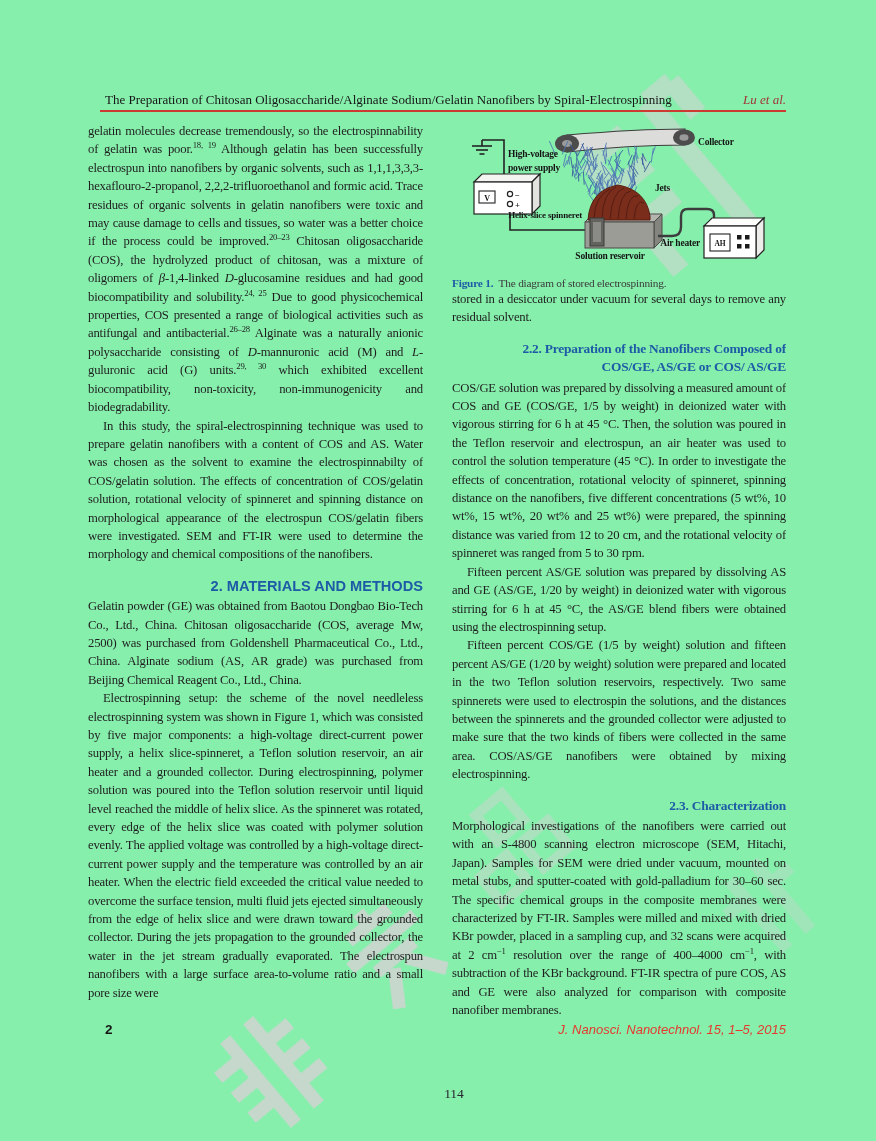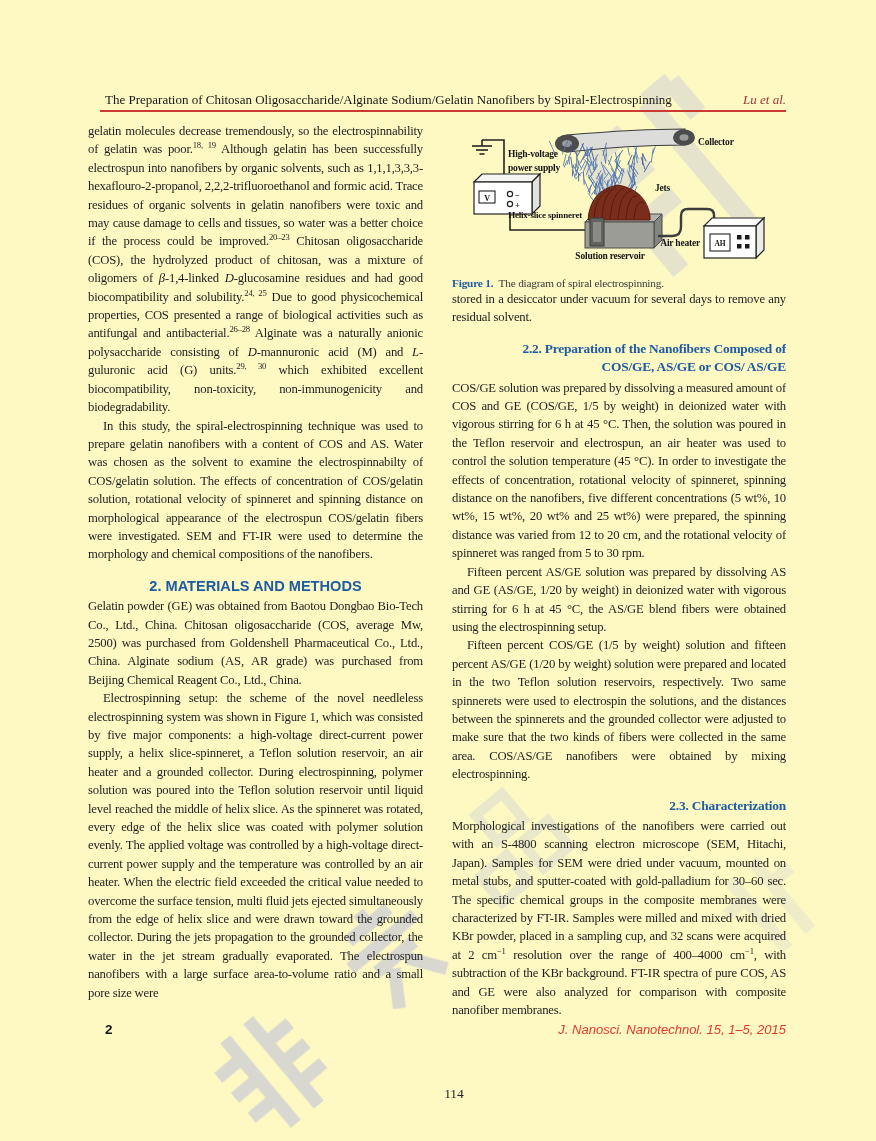--- a/index.html
+++ b/index.html
@@ -1,34 +1,34 @@
 <!DOCTYPE html>
 <html><head>
 <meta charset="utf-8">
 <style>
   html,body{margin:0;padding:0;background:#ffffff;}
-  .page{position:relative;width:876px;height:1141px;background:#fef9c3;overflow:hidden;
+  .page{position:relative;width:876px;height:1141px;background:#86efac;overflow:hidden;
         font-family:"Liberation Serif",serif;color:#1e1e1e;}
   
   .wm{position:absolute;left:0;top:0;z-index:0;pointer-events:none;}
   
   .hdr{position:absolute;left:105px;top:92px;width:681px;display:flex;justify-content:space-between;
        font-size:13px;color:#161616;z-index:2;}
   .hdr .authors{font-style:italic;color:#a23434;margin-left:9px;}
   .rule{position:absolute;left:100px;top:110px;width:686px;height:2px;background:#cd3a32;z-index:2;}
   
   .col{position:absolute;top:122px;width:335px;font-size:12.7px;line-height:18.4px;
        text-align:justify;letter-spacing:-0.2px;z-index:2;}
   .col-left{left:88px;height:898px;overflow:hidden;}
   .col-right{left:452px;width:334px;height:898px;overflow:hidden;}
   p.body{margin:0;}
   .ind{text-indent:15px;}
   sup{font-size:68%;line-height:0;}
   .h-main{font-family:"Liberation Sans",sans-serif;font-weight:700;font-size:14.6px;
-          color:#1d5ba6;margin:13px 0 2px;letter-spacing:0;text-align:center;}
+          color:#1d5ba6;margin:13px 0 2px;letter-spacing:0;text-align:right;}
   .h-sub{font-weight:700;font-size:13.4px;color:#1d5ba6;margin:1px 0 2px;text-align:left;}
   .h-sub .hang{padding-left:25px;}
   .mt{margin-top:13px;text-align:right;}
   .fig{display:block;margin:2px 0 0 0;}
   .caption{margin-top:10px;font-size:11.3px;line-height:14px;color:#3a3a3a;text-align:left;}
   .caption .cap-label{color:#1d5ba6;font-weight:700;}
   .stored{margin-top:16px;}
   
   .fig text{font-family:"Liberation Serif",serif;font-weight:700;fill:#141414;}
   
@@ -334,21 +334,21 @@
       <text x="56" y="33" font-size="9.5">High-voltage</text>
       <text x="56" y="47" font-size="9.5">power supply</text>
       <text x="203" y="67" font-size="9.5">Jets</text>
       <text x="130" y="94" font-size="9" text-anchor="end">Helix-slice spinneret</text>
       <text x="158" y="135" font-size="9.5" text-anchor="middle">Solution reservoir</text>
       <text x="248" y="122" font-size="9.5" text-anchor="end">Air heater</text>
     </svg>
 
     <div class="caption">
       <span class="cap-label">Figure 1.</span>
-      <span>&nbsp;</span><span>The diagram of spiral electrospinning.</span>
+      <span>&nbsp;</span><span>The diagram of stored electrospinning.</span>
     </div>
 
     <p class="body stored">stored in a desiccator under vacuum for several days to remove any residual solvent.</p>
 
     <div class="h-sub mt">
       <div>2.2. Preparation of the Nanofibers Composed of</div>
       <div class="hang">COS/GE, AS/GE or COS/ AS/GE</div>
     </div>
 
     <p class="body">COS/GE solution was prepared by dissolving a measured amount of COS and GE (COS/GE, 1/5 by weight) in deionized water with vigorous stirring for 6 h at 45 °C. Then, the solution was poured in the Teflon reservoir and electrospun, an air heater was used to control the solution temperature (45 °C). In order to investigate the effects of concentration, rotational velocity of spinneret, spinning distance on the nanofibers, five different concentrations (5 wt%, 10 wt%, 15 wt%, 20 wt% and 25 wt%) were prepared, the spinning distance was varied from 12 to 20 cm, and the rotational velocity of spinneret was ranged from 5 to 30 rpm.</p>

